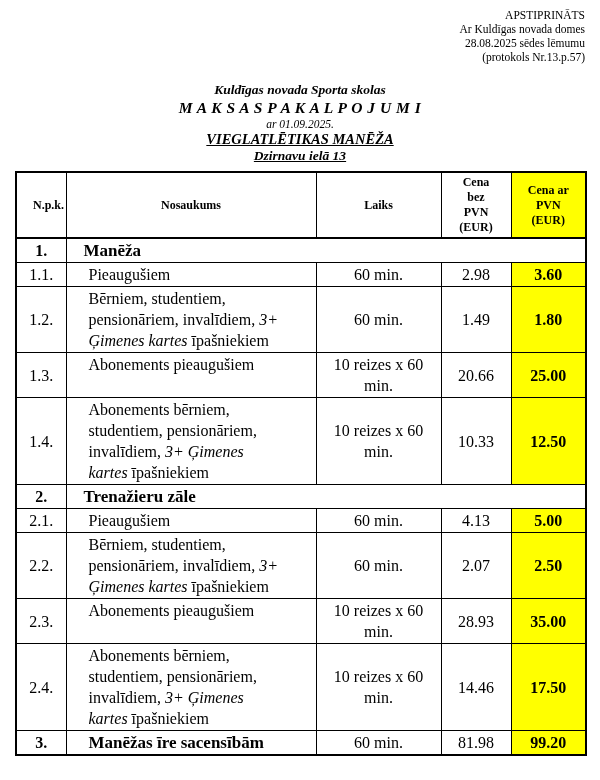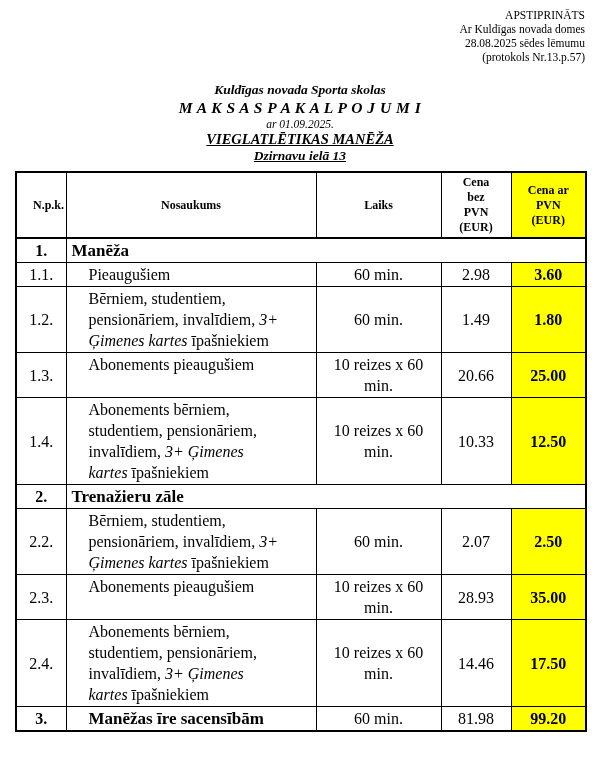--- a/index.html
+++ b/index.html
@@ -45,21 +45,21 @@
     text-align:left; vertical-align:top; padding-left:22px;
     white-space:pre-line;
   }
   td.c-time { white-space:pre-line; }
   .ital { font-style:italic; }
   .hl { background:var(--highlight,#FFFF00); }
   .bold { font-weight:bold; }
   .sec-num { font-weight:bold; }
   .sec-name {
     font-weight:bold; font-size:17px; text-align:left;
-    padding-left:5px; line-height:21px; vertical-align:middle;
+    padding-left:17px; line-height:21px; vertical-align:middle;
   }
   td.c-name.strong { font-weight:bold; font-size:17px; vertical-align:middle; }
   .footnote {
     width:570px; margin:25px 0 0 15px; text-align:center;
     font-weight:bold; font-size:16.5px;
   }
 </style>
 </head>
 <body>
 
@@ -139,20 +139,27 @@
         <td class="c-time">10 reizes x 60
 min.</td>
         <td>10.33</td>
         <td class="hl bold">12.50</td>
       </tr>
       <tr>
         <td class="sec-num">2.</td>
         <td class="sec-name" colspan="4">Trenažieru zāle</td>
       </tr>
       <tr>
+        <td class="c-num">2.1.</td>
+        <td class="c-name">Pieaugušiem</td>
+        <td class="c-time">60 min.</td>
+        <td>4.13</td>
+        <td class="hl bold">5.00</td>
+      </tr>
+      <tr>
         <td class="c-num">2.2.</td>
         <td class="c-name"><span>Bērniem, studentiem,
 pensionāriem, invalīdiem, </span><span class="ital">3+
 Ģimenes kartes</span><span> īpašniekiem</span></td>
         <td class="c-time">60 min.</td>
         <td>2.07</td>
         <td class="hl bold">2.50</td>
       </tr>
       <tr>
         <td class="c-num">2.3.</td>

